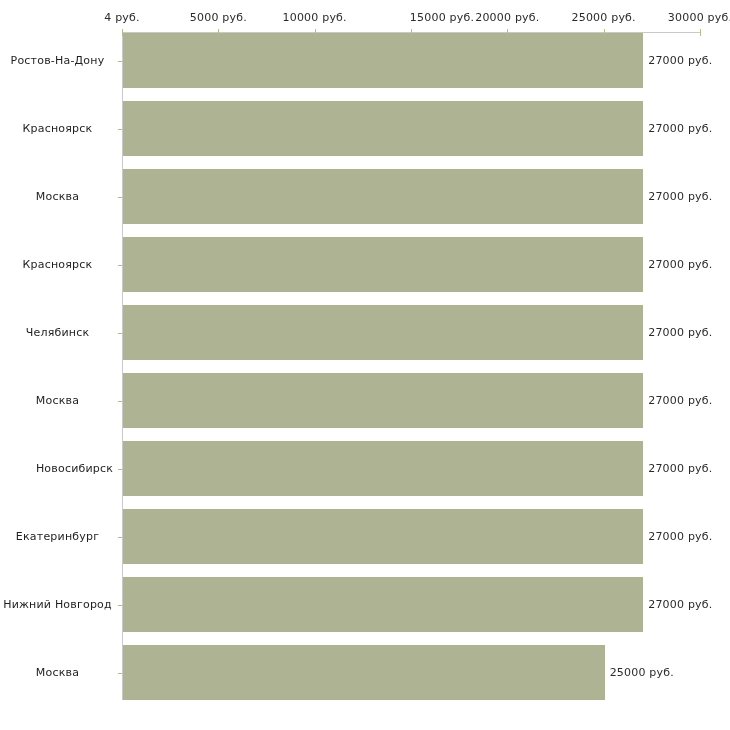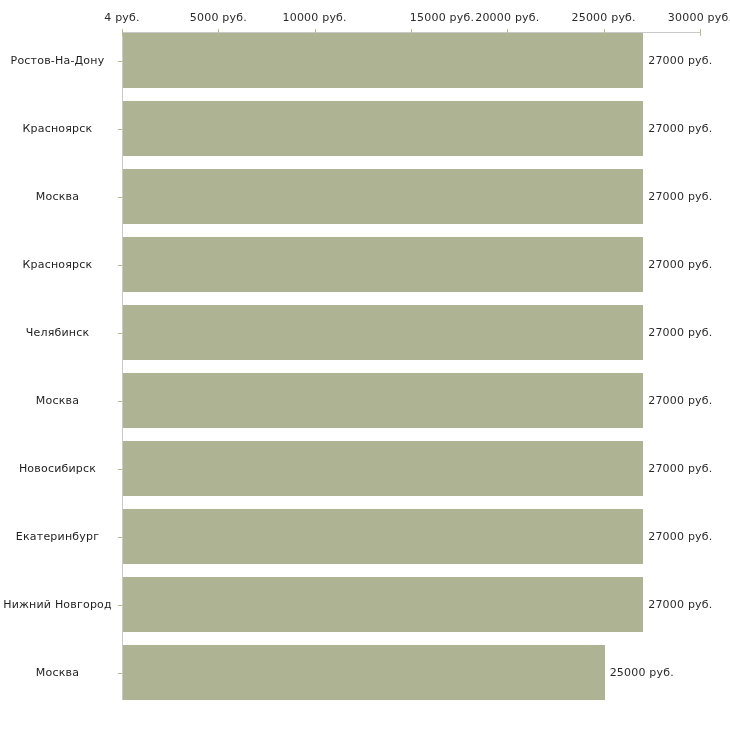--- a/index.html
+++ b/index.html
@@ -147,21 +147,21 @@
         <div class="bar" style="width: 520.2px; background: rgb(174, 179, 148);"></div>
         <div class="val-label" style="left: 648.2px; top: 20.5px;">27000 руб.</div>
       </div>
       <div class="ytick" style="top: 400.5px;"></div>
       <div class="cat-label" style="top: 393.5px; left: 0px; width: 115px;">Москва</div>
       <div class="bar-row" style="top: 441px; height: 55px;">
         <div class="bar" style="width: 520.2px; background: rgb(174, 179, 148);"></div>
         <div class="val-label" style="left: 648.2px; top: 20.5px;">27000 руб.</div>
       </div>
       <div class="ytick" style="top: 468.5px;"></div>
-      <div class="cat-label" style="top: 461.5px; left: 0px; width: 115px;">Новосибирск</div>
+      <div class="cat-label" style="top: 461.5px; left: 17px; width: 115px;">Новосибирск</div>
       <div class="bar-row" style="top: 509px; height: 55px;">
         <div class="bar" style="width: 520.2px; background: rgb(174, 179, 148);"></div>
         <div class="val-label" style="left: 648.2px; top: 20.5px;">27000 руб.</div>
       </div>
       <div class="ytick" style="top: 536.5px;"></div>
       <div class="cat-label" style="top: 529.5px; left: 0px; width: 115px;">Екатеринбург</div>
       <div class="bar-row" style="top: 577px; height: 55px;">
         <div class="bar" style="width: 520.2px; background: rgb(174, 179, 148);"></div>
         <div class="val-label" style="left: 648.2px; top: 20.5px;">27000 руб.</div>
       </div>

